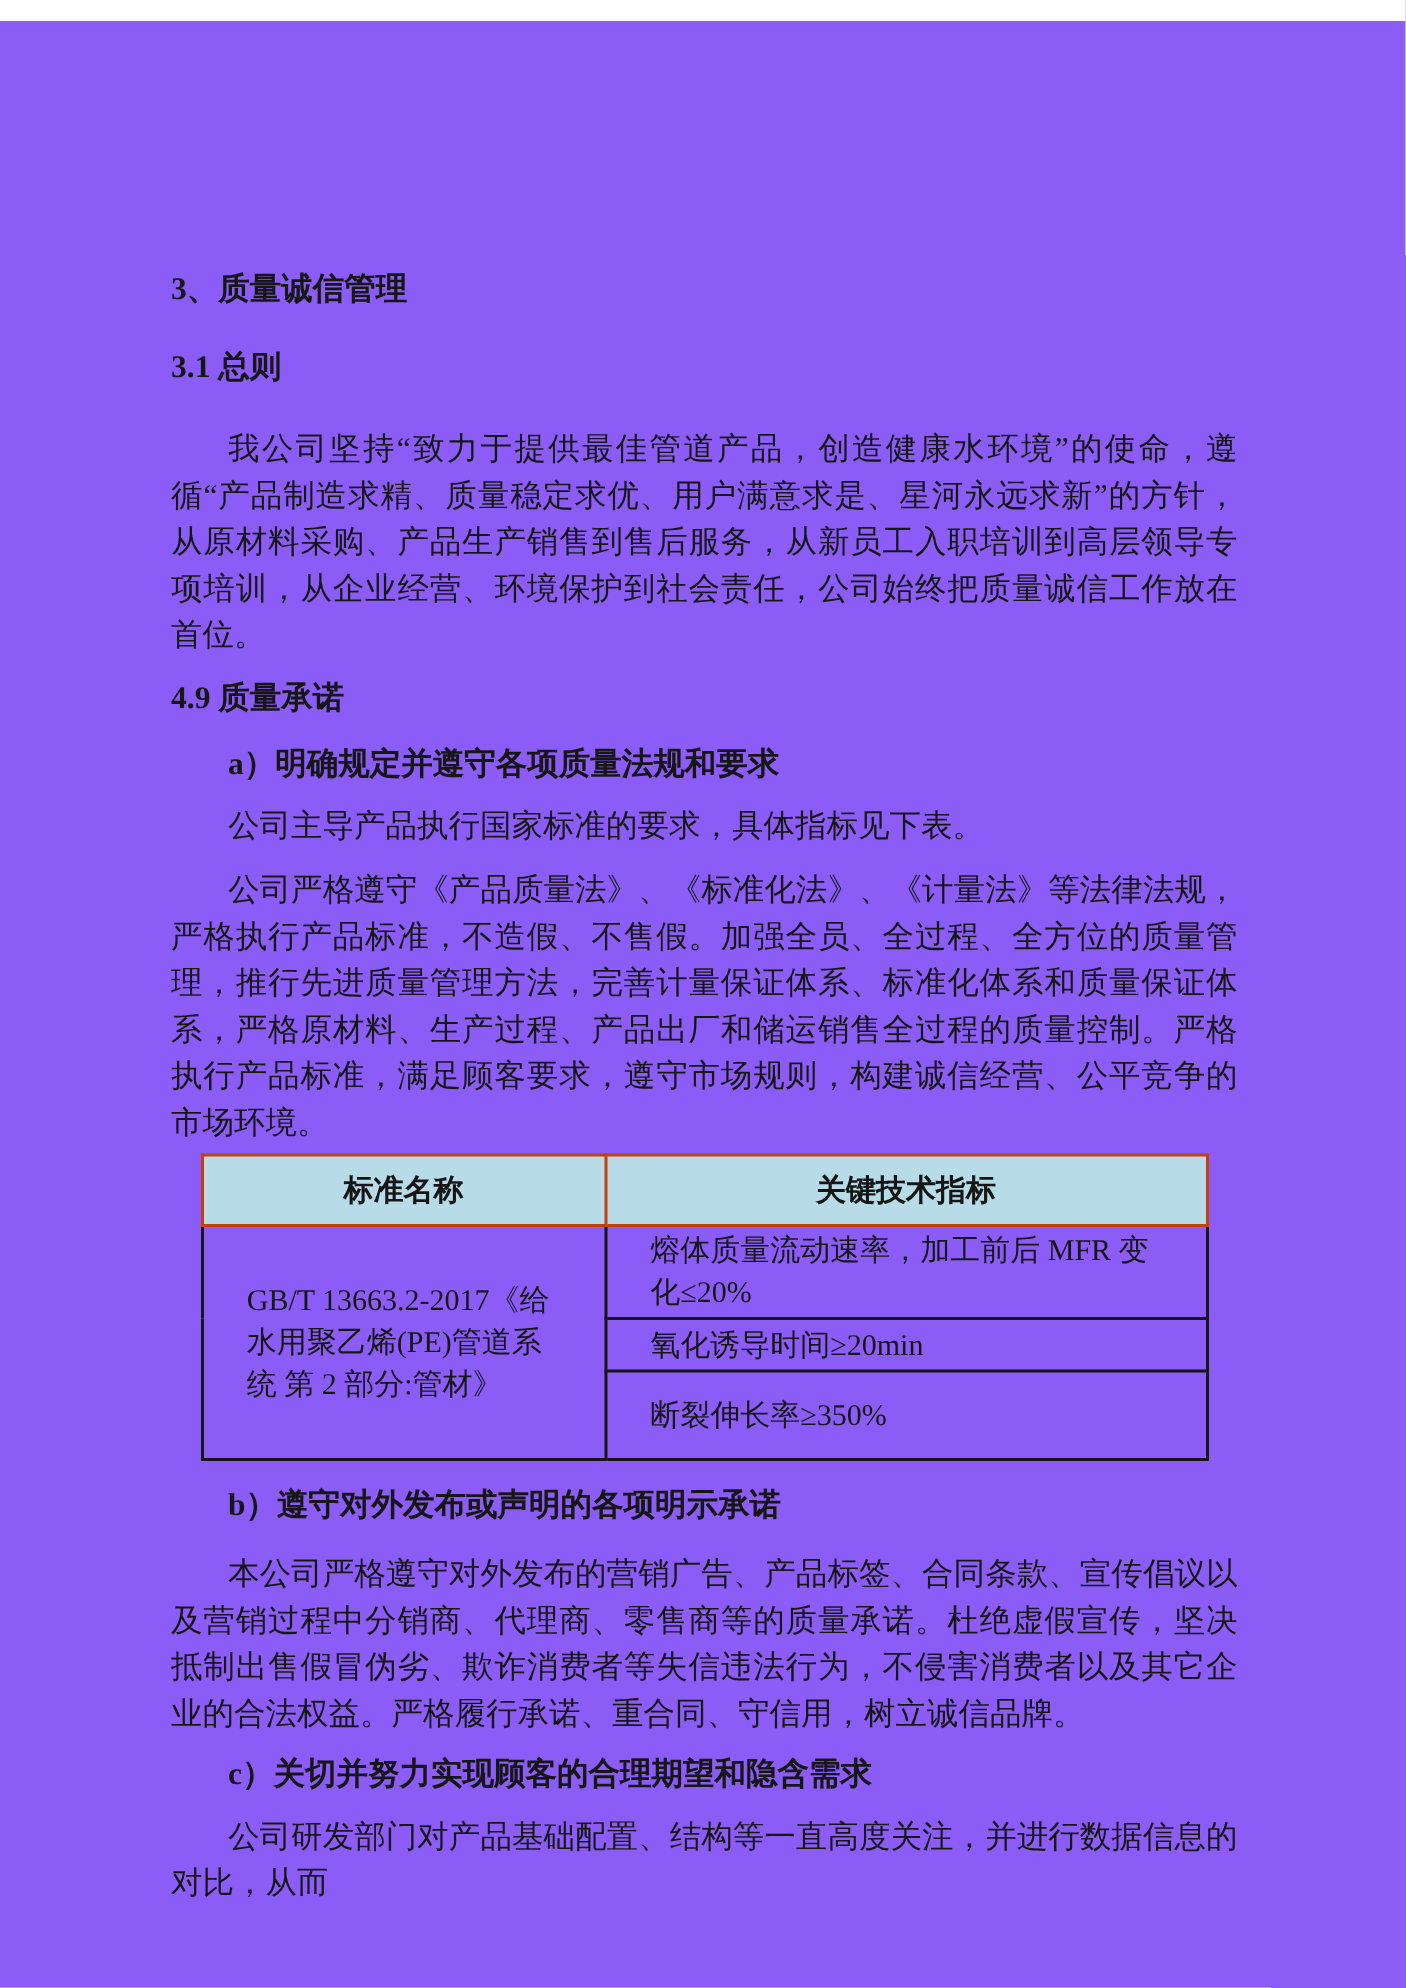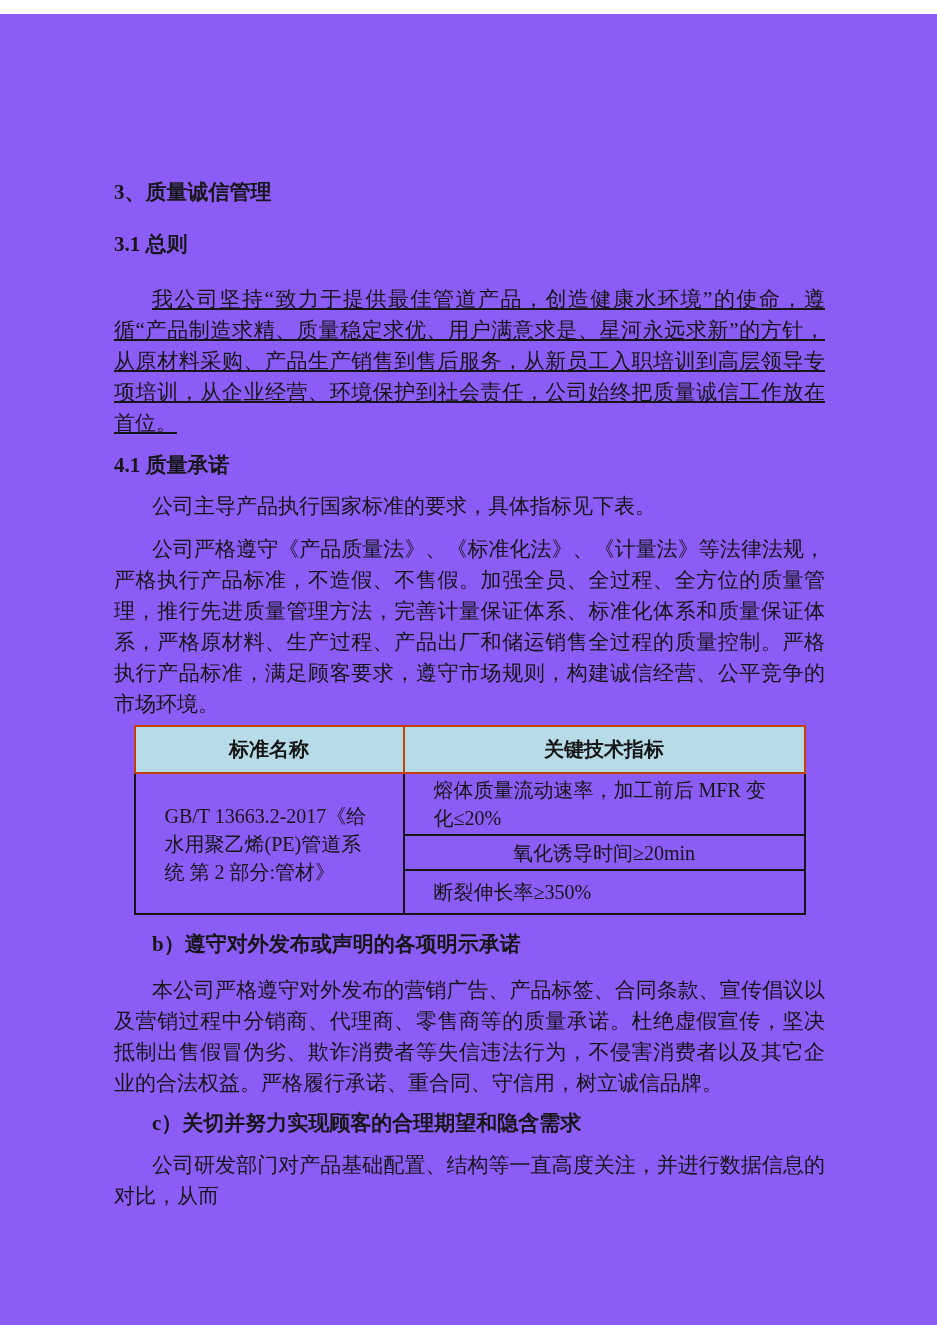--- a/index.html
+++ b/index.html
@@ -15,21 +15,21 @@
     background:#8b5cf6;
     padding:163px 112px 0 114px;
     position:relative;
     margin-top:14px;
   }
   h1,h2,h3 { font-size:21px; line-height:31px; font-weight:bold; }
   p  { font-size:21px; line-height:31px; text-align:justify; text-indent:38px; }
   h3.item { padding-left:38px; }
 
   #h-3-1 { margin-top:21px; }
-  #p-3-1 { margin-top:24px;text-decoration:underline; }
+  #p-3-1 { margin-top:24px; }
   #h-3-2 { margin-top:11px; }
   #p-3-2 { margin-top:24px; }
   #h-a   { margin-top:13px; }
   #p-a   { margin-top:12px; }
   #p-lead{ margin-top:10px; }
   #h-b   { margin-top:14px; }
   #p-b   { margin-top:15px; }
   #h-c   { margin-top:9px; }
   #p-c   { margin-top:11px; }
 
@@ -51,37 +51,38 @@
   table.standards td {
     border:2px solid #161616;
     font-size:20px;
     line-height:28px;
     vertical-align:middle;
     text-align:left;
     padding:2px 29px;
   }
   td.std-name { padding:2px 8px; }
   tr.r1 td { height:42px; }
-  tr.r2 td { height:35px;text-align:center; }
-  tr.r3 td { height:44px; }
+  tr.r2 td { height:35px; }
+  tr.r3 td { height:59px; }
 </style>
 </head>
 <body>
 
 <div class="page">
 
   <h1>3、质量诚信管理</h1>
 
   <h2 id="h-3-1">3.1 总则</h2>
 
   <p id="p-3-1">我公司坚持“致力于提供最佳管道产品，创造健康水环境”的使命，遵循“产品制造求精、质量稳定求优、用户满意求是、星河永远求新”的方针，从原材料采购、产品生产销售到售后服务，从新员工入职培训到高层领导专项培训，从企业经营、环境保护到社会责任，公司始终把质量诚信工作放在首位。</p>
 
-  <h2 id="h-3-2">4.1 质量承诺</h2>
+  <h2 id="h-3-2">4.9 质量承诺</h2>
 
 
+  <h3 id="h-a" class="item">a）明确规定并遵守各项质量法规和要求</h3>
 
   <p id="p-lead">公司主导产品执行国家标准的要求，具体指标见下表。</p>
 
   <p id="p-a">公司严格遵守《产品质量法》、《标准化法》、《计量法》等法律法规，严格执行产品标准，不造假、不售假。加强全员、全过程、全方位的质量管理，推行先进质量管理方法，完善计量保证体系、标准化体系和质量保证体系，严格原材料、生产过程、产品出厂和储运销售全过程的质量控制。严格执行产品标准，满足顾客要求，遵守市场规则，构建诚信经营、公平竞争的市场环境。</p>
 
   <table class="standards">
     <colgroup>
       <col style="width:269px">
       <col>
     </colgroup>

